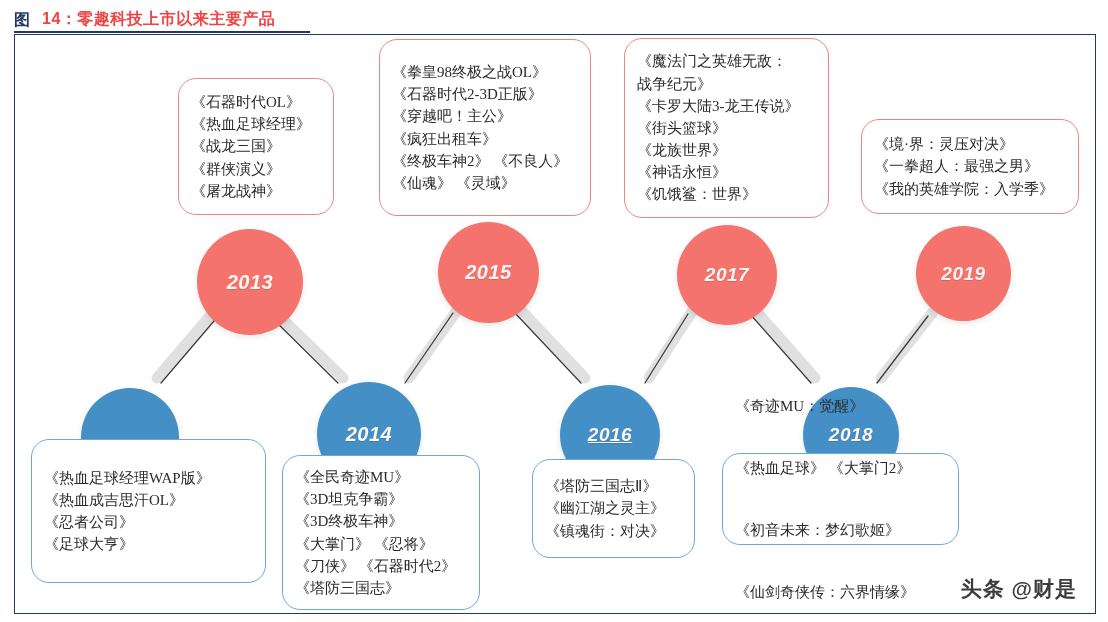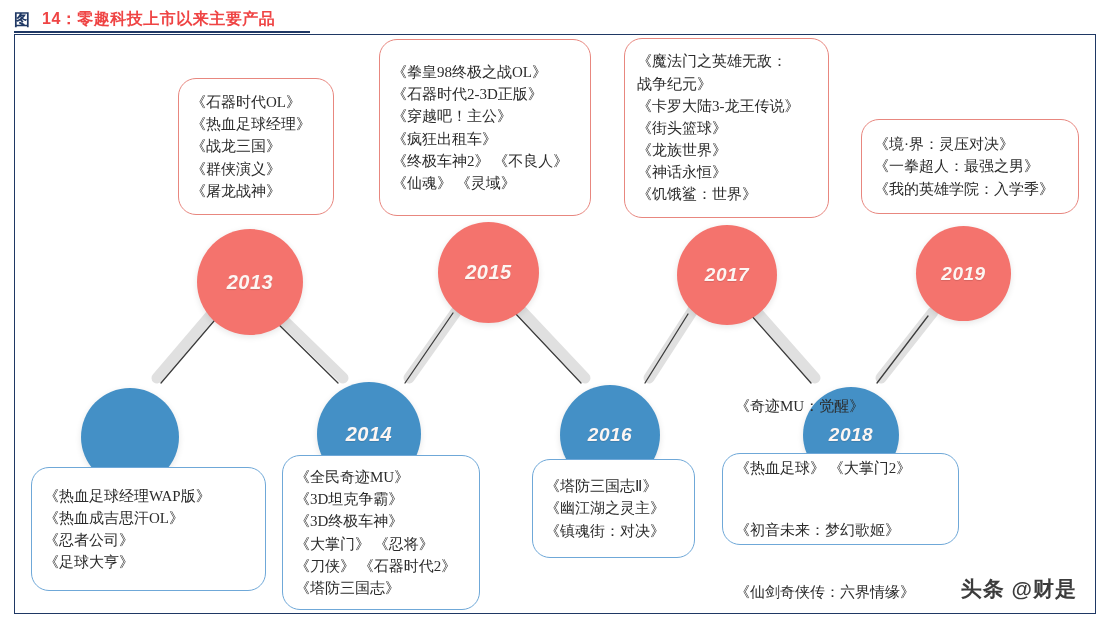--- a/index.html
+++ b/index.html
@@ -179,21 +179,21 @@
     </div>
 
     <div class="node blue" style="left:302px; top:347px; width:104px; height:104px; font-size:20px;">
       <span>2014</span>
     </div>
 
     <div class="node red" style="left:423px; top:187px; width:101px; height:101px; font-size:20px;">
       <span>2015</span>
     </div>
 
-    <div class="node blue" style="left:545px; top:350px; width:100px; height:100px; font-size:19px;">
+    <div class="node blue" style="left:545px; top:350px; width:100px; height:100px; font-size:19px;text-decoration:underline;">
       <span>2016</span>
     </div>
 
     <div class="node red" style="left:662px; top:190px; width:100px; height:100px; font-size:19px;">
       <span>2017</span>
     </div>
 
     <div class="node blue" style="left:788px; top:352px; width:96px; height:96px; font-size:19px;">
       <span>2018</span>
     </div>
@@ -228,21 +228,21 @@
       <div class="line">《神话永恒》</div>
       <div class="line">《饥饿鲨：世界》</div>
     </div>
 
     <div class="box red" style="left:846px; top:84px; width:218px; height:95px;">
       <div class="line">《境·界：灵压对决》</div>
       <div class="line">《一拳超人：最强之男》</div>
       <div class="line">《我的英雄学院：入学季》</div>
     </div>
 
-    <div class="box blue" style="left:16px; top:432px; width:235px; height:124px;">
+    <div class="box blue" style="left:16px; top:404px; width:235px; height:144px;">
       <div class="line">《热血足球经理WAP版》</div>
       <div class="line">《热血成吉思汗OL》</div>
       <div class="line">《忍者公司》</div>
       <div class="line">《足球大亨》</div>
     </div>
 
     <div class="box blue" style="left:267px; top:420px; width:198px; height:155px;">
       <div class="line">《全民奇迹MU》</div>
       <div class="line">《3D坦克争霸》</div>
       <div class="line">《3D终极车神》</div>

